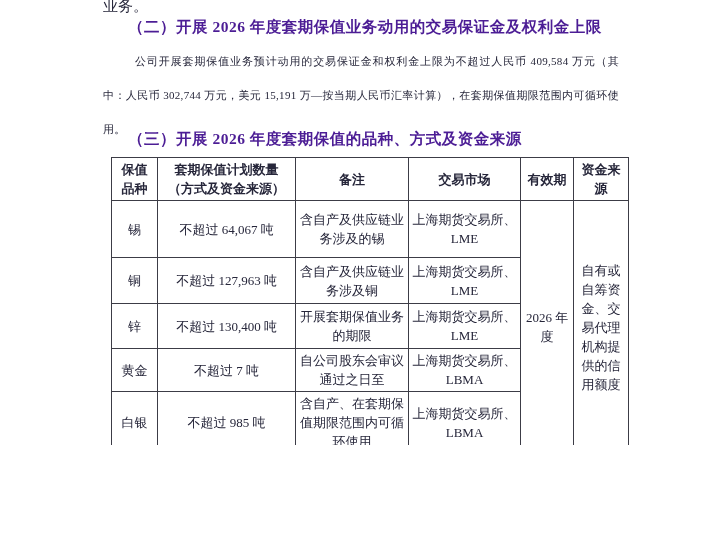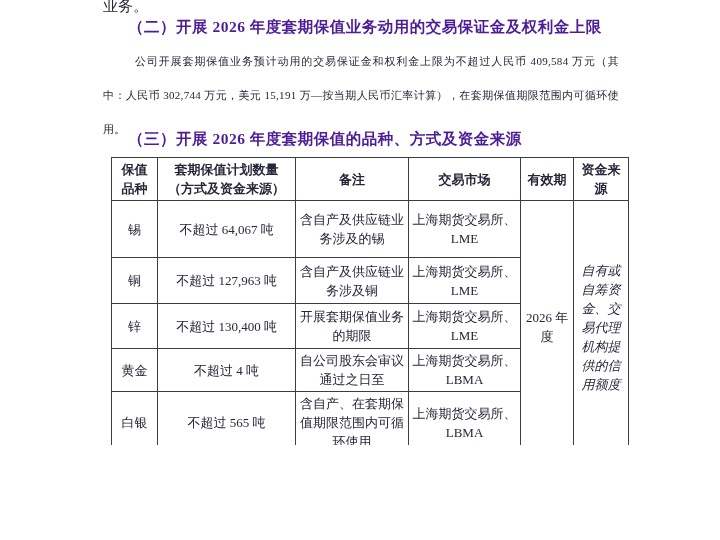--- a/index.html
+++ b/index.html
@@ -23,21 +23,21 @@
     position:absolute;left:111px;top:157px;width:517px;
     border-collapse:collapse;table-layout:fixed;
     font-size:13px;color:#26263a;
   }
   table.hedge th,table.hedge td{
     border:1.4px solid #3c3c46;text-align:center;vertical-align:middle;
     line-height:19px;padding:2px 3px;overflow:hidden;
   }
   table.hedge th{font-weight:700;padding:2px 4px;}
   th.narrow{padding:2px 8px;}
-  td.fund{line-height:25px;text-align:justify;padding:2px 6px;font-style:italic;}
+  td.fund{line-height:25px;text-align:justify;padding:2px 6px;}
   td.valid{line-height:20px;}
   .watermark{
     position:absolute;left:530px;top:498px;font-size:24px;color:#c6c6ca;
     letter-spacing:1px;white-space:nowrap;
     font-family:"Liberation Sans","DejaVu Sans",sans-serif;
     text-shadow:0 0 1px #ffffff;
   }
   .watermark .brand{font-weight:700;color:#14532d;}
   .cutoff{
     position:absolute;left:203px;top:535px;width:163px;height:4px;opacity:.55;
@@ -90,27 +90,27 @@
       <td>上海期货交易所、LME</td>
     </tr>
     <tr>
       <td style="height:40px">锌</td>
       <td>不超过 130,400 吨</td>
       <td>开展套期保值业务的期限</td>
       <td>上海期货交易所、LME</td>
     </tr>
     <tr>
       <td style="height:38px">黄金</td>
-      <td>不超过 4 吨</td>
+      <td>不超过 7 吨</td>
       <td>自公司股东会审议通过之日至</td>
       <td>上海期货交易所、LBMA</td>
     </tr>
     <tr>
       <td style="height:54px">白银</td>
-      <td>不超过 565 吨</td>
+      <td>不超过 985 吨</td>
       <td>含自产、在套期保值期限范围内可循环使用</td>
       <td>上海期货交易所、LBMA</td>
     </tr>
   </tbody>
     </table>
 
 
 
   <div class="watermark"><span class="brand">知乎</span> <span>@MR Dang</span></div>
 

